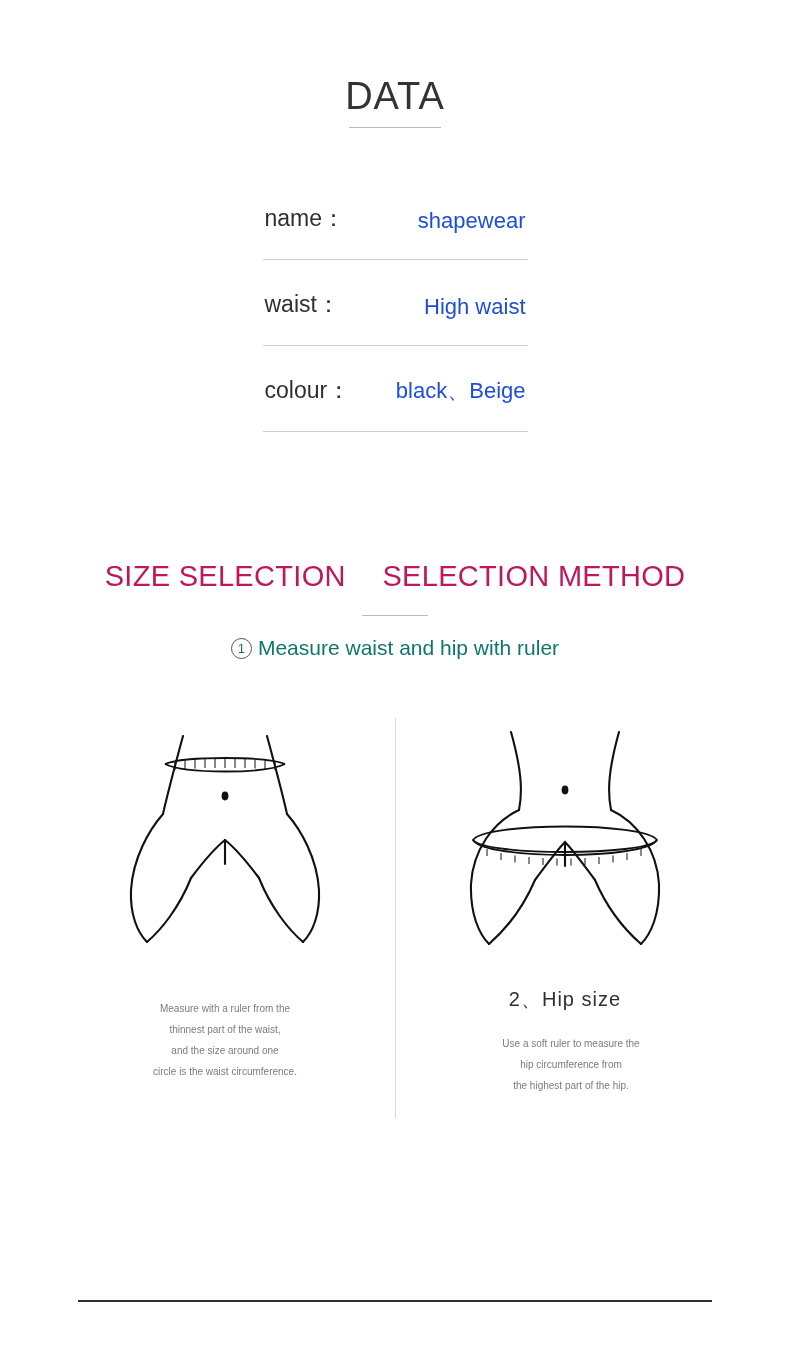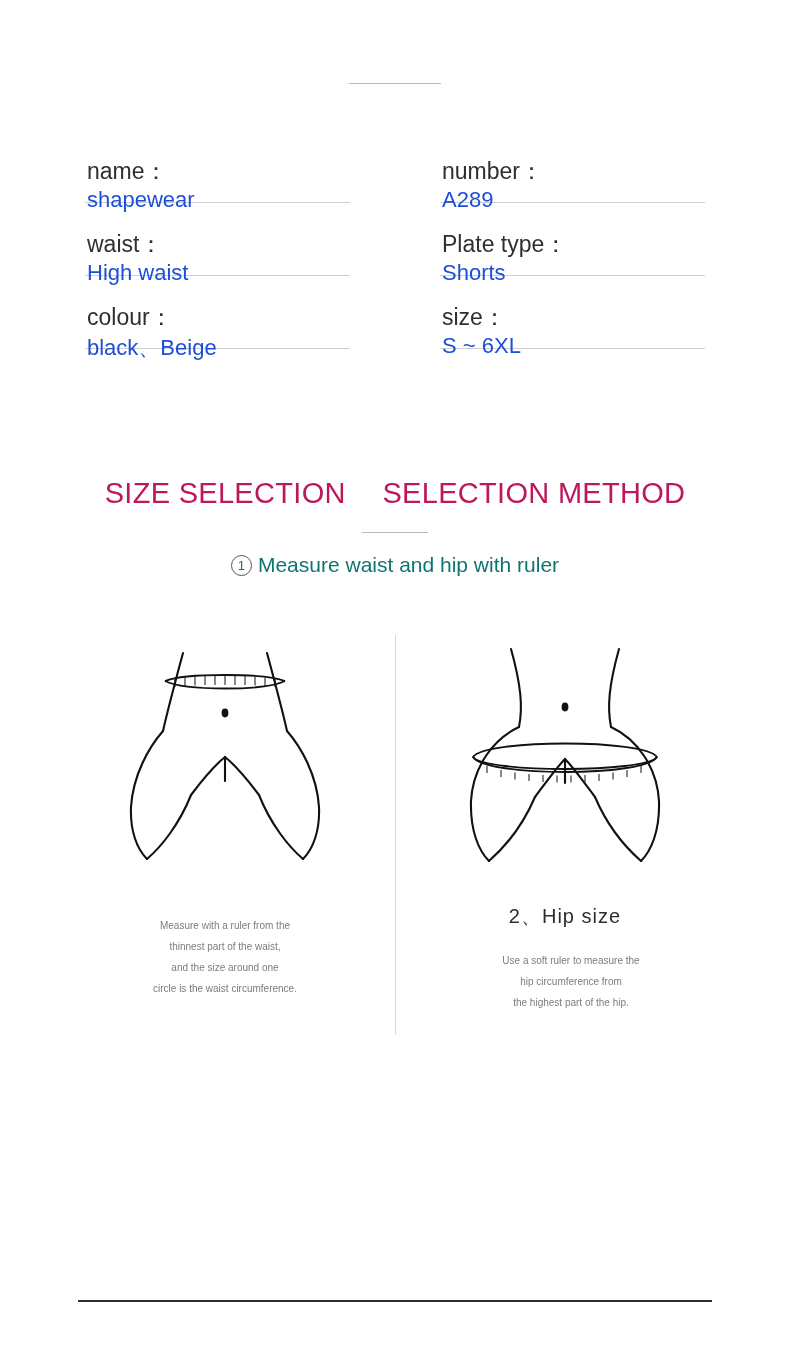--- a/index.html
+++ b/index.html
@@ -47,28 +47,27 @@
     margin-top: 72px;
     display: flex;
     justify-content: center;
     gap: 90px;
   }
   .spec-col {
     width: 265px;
   }
   .spec-row {
     display: flex;
-    align-items: flex-start;
+    align-items: flex-end;
     justify-content: space-between;
     border-bottom: 1px solid #cfcfcf;
-    padding: 0 2px 12px 2px;
+    padding: 0 2px 25px 2px;
     margin-bottom: 26px;
     height: 34px;
     box-sizing: content-box;
-    flex-direction: column;
   }
   .spec-row:last-child {
     margin-bottom: 0;
   }
   .spec-label {
     font-size: 23px;
     color: #2f2f2f;
     white-space: nowrap;
   }
   .spec-value {
@@ -160,50 +159,37 @@
     right: 78px;
     bottom: 50px;
     height: 2px;
     background: #2f2f2f;
   }
 </style>
 </head>
 <body>
 
 <div class="header">
+  <div class="data-title">DATA</div>
   <div class="rule"></div>
 </div>
 
 <div class="spec-wrap">
   <div class="spec-col">
     <div class="spec-row">
       <span class="spec-label">name：</span>
       <span class="spec-value">shapewear</span>
     </div>
     <div class="spec-row">
       <span class="spec-label">waist：</span>
       <span class="spec-value">High waist</span>
     </div>
     <div class="spec-row">
       <span class="spec-label">colour：</span>
       <span class="spec-value">black、Beige</span>
-    </div>
-  </div>
-  <div class="spec-col">
-    <div class="spec-row">
-      <span class="spec-label">number：</span>
-      <span class="spec-value">A289</span>
-    </div>
-    <div class="spec-row">
-      <span class="spec-label">Plate type：</span>
-      <span class="spec-value">Shorts</span>
-    </div>
-    <div class="spec-row">
-      <span class="spec-label">size：</span>
-      <span class="spec-value">S ~ 6XL</span>
     </div>
   </div>
 </div>
 
 <div class="size-section">
   <div class="size-heading">
     <span>SIZE SELECTION</span>
     <span class="gap"></span>
     <span>SELECTION METHOD</span>
   </div>

